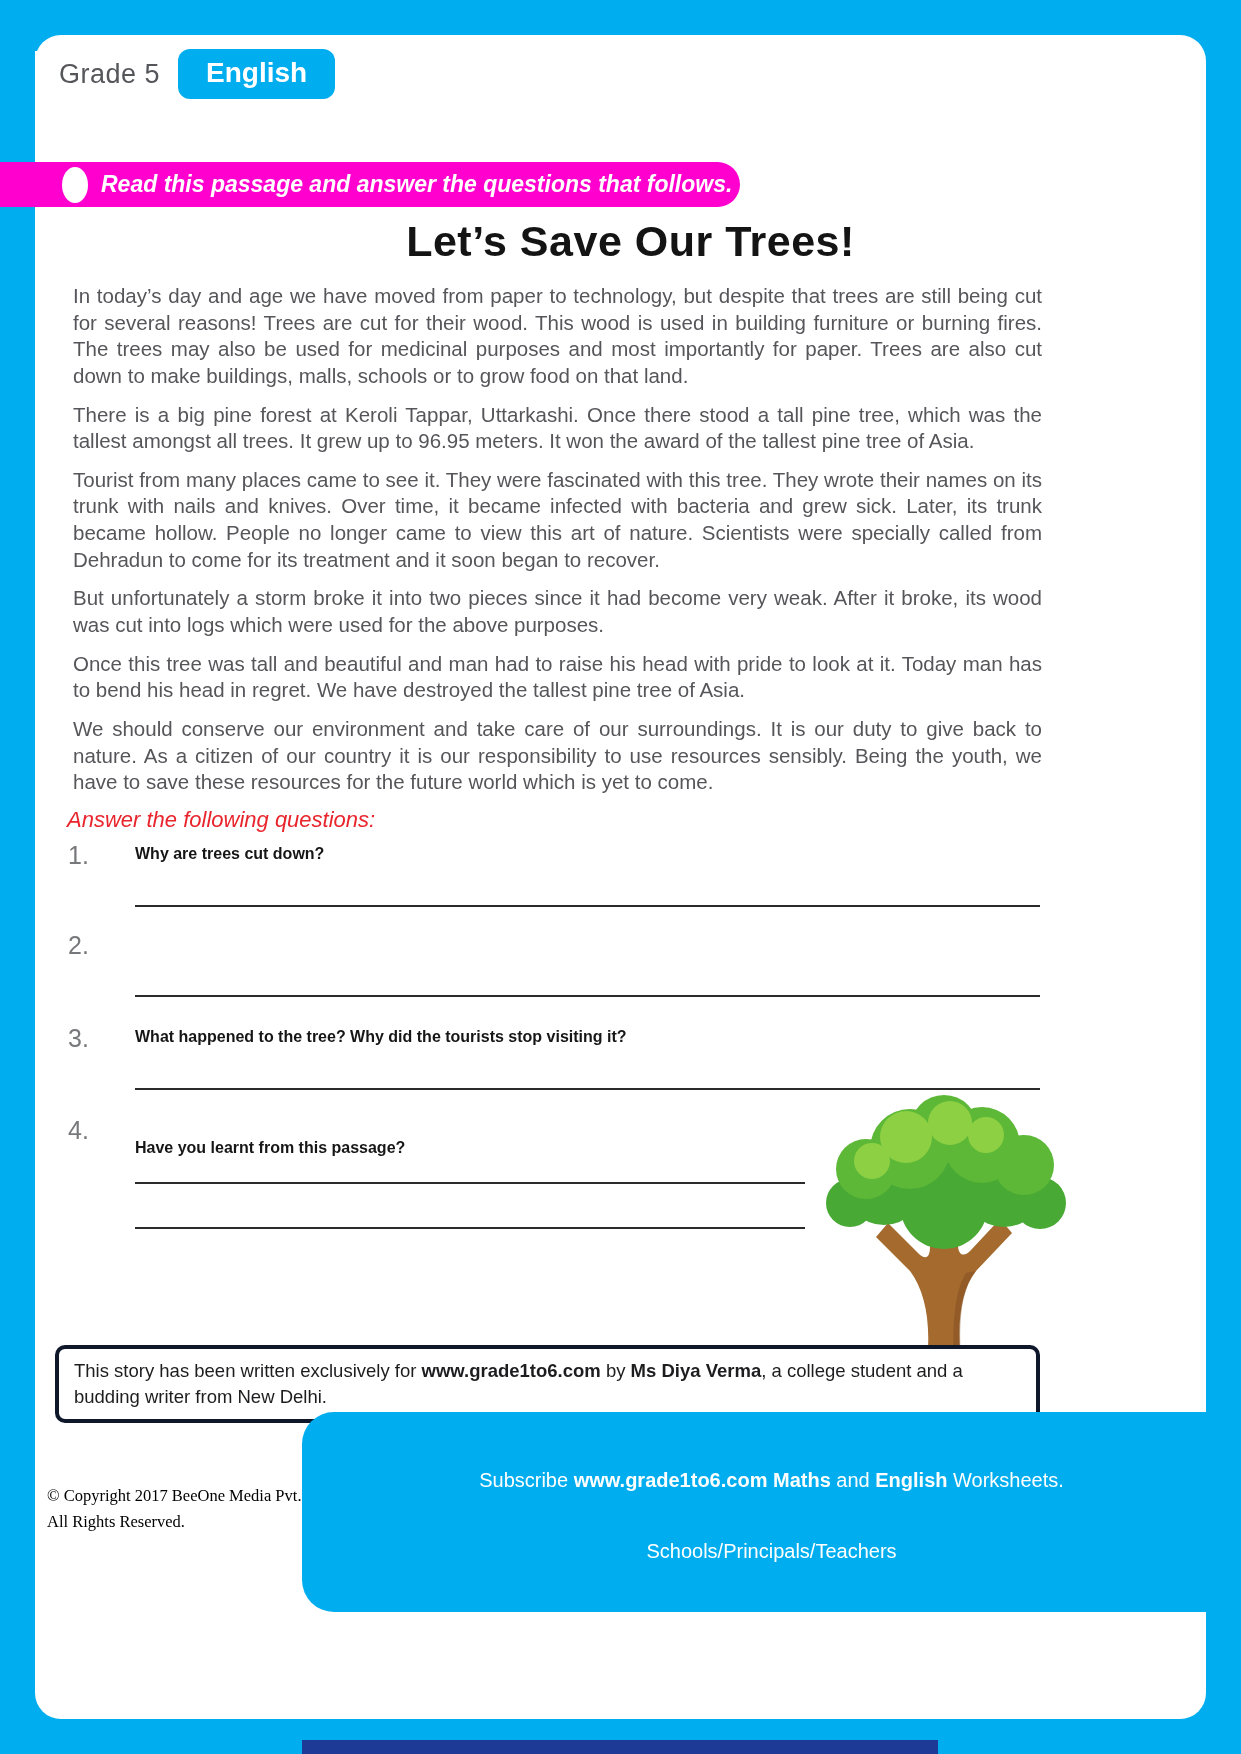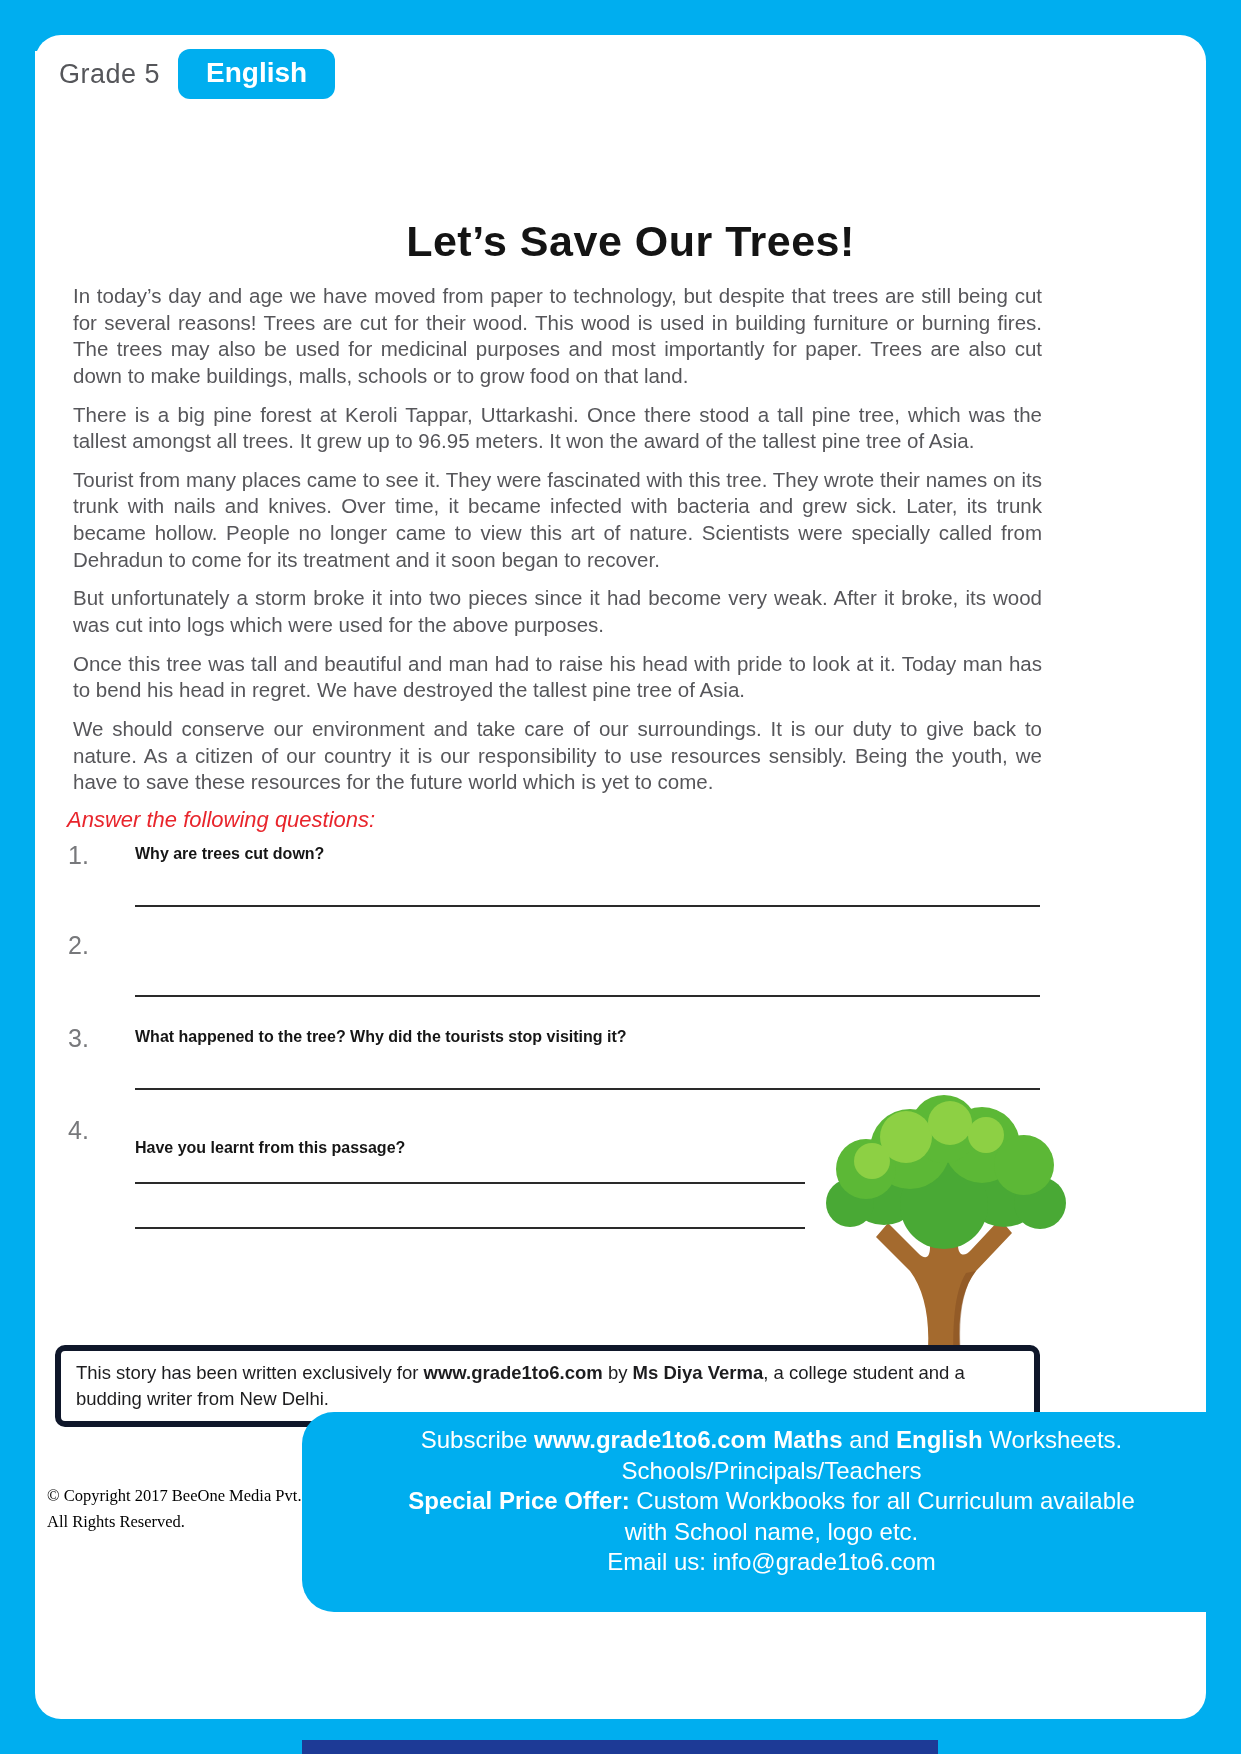--- a/index.html
+++ b/index.html
@@ -61,54 +61,58 @@
   }
   .qnum { position: absolute; left: 33px; font-size: 25px; color: #77787B; }
   .qtext { position: absolute; left: 100px; font-size: 16px; font-weight: bold; color: #161616; }
   .aline { position: absolute; left: 100px; width: 905px; height: 0; border-top: 2px solid #2a2a2a; }
   .aline.short { width: 670px; }
   
   .tree { position: absolute; left: 778px; top: 1052px; width: 262px; height: 290px; }
   
   .note {
     position: absolute; left: 20px; top: 1310px; width: 985px;
-    border: 6px solid #0f172a; border-radius: 10px;
+    border: 4px solid #0f172a; border-radius: 10px;
     padding: 9px 15px; font-size: 18.5px; line-height: 1.4; color: #1d1d1f;
     background: #fff;
   }
   .note b, .footer-panel b { font-weight: bold; }
   
   .copyright {
     position: absolute; left: 12px; top: 1448px;
     font-family: "Liberation Serif", serif; font-size: 16.5px; color: #000;
     line-height: 1.55;
   }
   
   .footer-panel {
     position: absolute; left: 302px; top: 1412px; width: 939px; height: 200px;
     background: #00AEEF; border-radius: 32px 0 0 32px;
     color: #fff; text-align: center; padding-top: 13px;
   }
-  .footer-panel .fline { font-size: 24px; line-height: 30.5px; }
+  .footer-panel .fline { font-size: 20px; line-height: 30.5px; margin-top: 40px; }
   .navy-bar {
     position: absolute; left: 302px; top: 1740px; width: 636px; height: 14px;
     background: #1D3A96;
   }
 </style>
 </head>
 <body>
 
 <div class="page">
   <div class="card">
 
     <div class="badge">
       <span class="grade">Grade 5</span>
       <span class="chip">English</span>
     </div>
 
+    <div class="banner">
+      <span class="oval"></span>
+      <span class="banner-text">Read this passage and answer the questions that follows.</span>
+    </div>
 
     <h1 class="title">Let’s Save Our Trees!</h1>
 
     <div class="passage">
       <p>In today’s day and age we have moved from paper to technology, but despite that trees are still being cut for several reasons! Trees are cut for their wood. This wood is used in building furniture or burning fires. The trees may also be used for medicinal purposes and most importantly for paper. Trees are also cut down to make buildings, malls, schools or to grow food on that land.</p>
       <p>There is a big pine forest at Keroli Tappar, Uttarkashi. Once there stood a tall pine tree, which was the tallest amongst all trees. It grew up to 96.95 meters. It won the award of the tallest pine tree of Asia.</p>
       <p>Tourist from many places came to see it. They were fascinated with this tree. They wrote their names on its trunk with nails and knives. Over time, it became infected with bacteria and grew sick. Later, its trunk became hollow. People no longer came to view this art of nature. Scientists were specially called from Dehradun to come for its treatment and it soon began to recover.</p>
       <p>But unfortunately a storm broke it into two pieces since it had become very weak. After it broke, its wood was cut into logs which were used for the above purposes.</p>
       <p>Once this tree was tall and beautiful and man had to raise his head with pride to look at it. Today man has to bend his head in regret. We have destroyed the tallest pine tree of Asia.</p>
       <p>We should conserve our environment and take care of our surroundings. It is our duty to give back to nature. As a citizen of our country it is our responsibility to use resources sensibly. Being the youth, we have to save these resources for the future world which is yet to come.</p>

